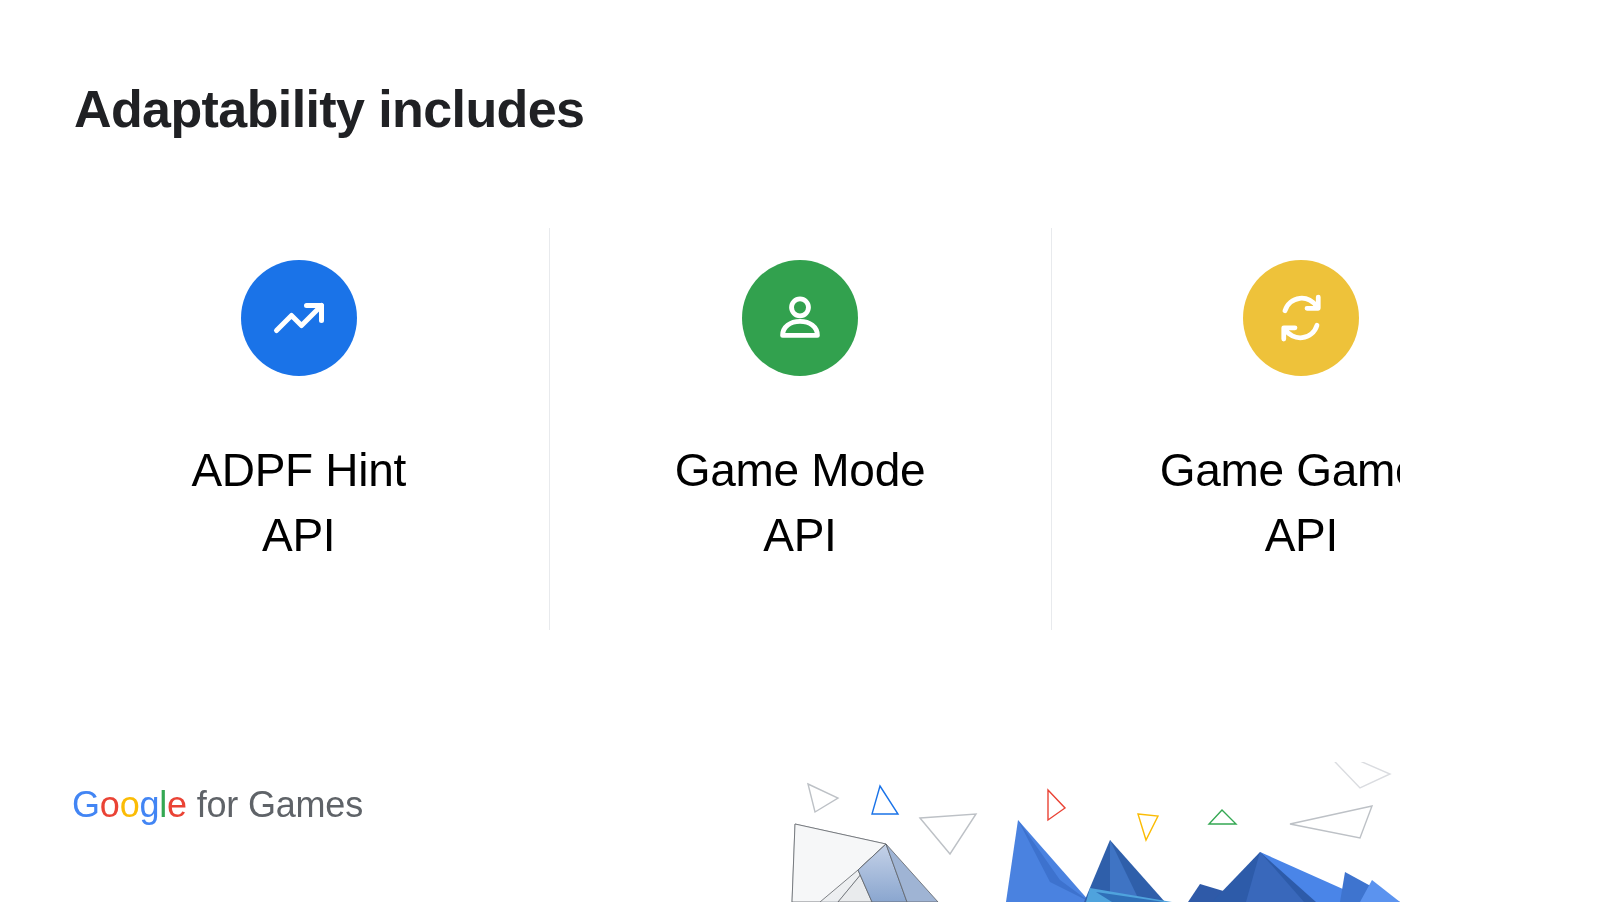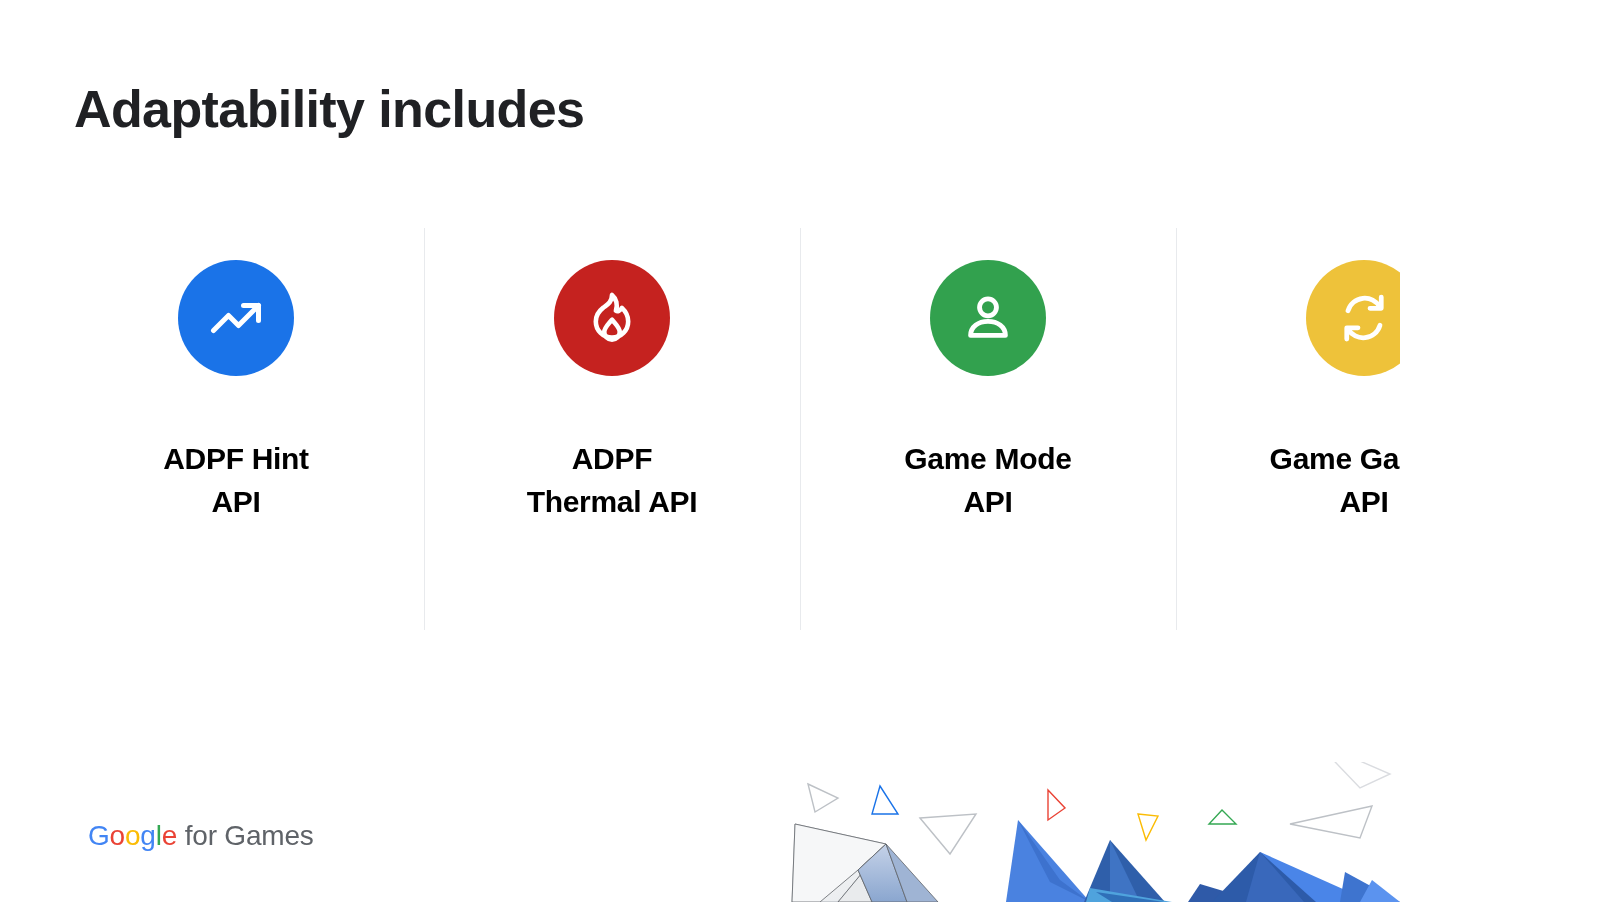--- a/index.html
+++ b/index.html
@@ -70,40 +70,39 @@
     align-items: center;
     justify-content: center;
     flex: 0 0 auto;
   }
   .icon-circle svg {
     display: block;
   }
 
   .column-label {
     margin-top: 62px;
-    font-size: 30px;
-    font-weight: 700;
+    font-size: 46px;
+    font-weight: 400;
     color: #000000;
     line-height: 1.42;
     text-align: center;
     letter-spacing: -0.3px;
     white-space: pre-line;
     max-width: 330px;
   }
 
   
   .footer-logo {
     position: absolute;
     left: 72px;
-    top: 822px;
-    font-size: 28px;
+    top: 787px;
+    font-size: 36px;
     letter-spacing: -0.2px;
     line-height: 1;
     white-space: nowrap;
-    margin-left: 16px;
   }
   .footer-logo .wordmark {
     font-weight: 400;
   }
   .footer-logo .suffix {
     color: #5f6368;
     font-weight: 400;
   }
 
   
@@ -131,32 +130,20 @@
           <svg width="60" height="60" viewBox="0 0 24 24" fill="none" stroke="#ffffff" stroke-width="2" stroke-linecap="round" stroke-linejoin="round">
             <polyline points="3,17 9,11 13,15 21,7"></polyline>
             <polyline points="15,7 21,7 21,13"></polyline>
           </svg>
         </span>
       </div>
       <div class="column-label">ADPF Hint
 API</div>
     </div>
 
-    <div class="column">
-      <div class="icon-circle" style="background:#c5221f;">
-        <span>
-          <svg width="58" height="58" viewBox="0 0 24 24" fill="none" stroke="#ffffff" stroke-width="1.9" stroke-linecap="round" stroke-linejoin="round">
-            <path d="M12 2.5c0 3 -2 4 -3.6 5.2C6.5 9.2 5.3 11 5.3 13.4a6.7 6.7 0 0 0 13.4 0c0 -2.6 -1.2 -4.3 -2.6 -5.6 -0.8 1.3 -1.8 1.7 -2.5 1.2 0.9 -2.4 0.2 -5 -1.6 -6.5z"></path>
-            <path d="M12 21a3.2 3.2 0 0 0 3.2 -3.2c0 -1.8 -1.6 -3.1 -3.2 -5.1 -1.6 2 -3.2 3.3 -3.2 5.1A3.2 3.2 0 0 0 12 21z"></path>
-          </svg>
-        </span>
-      </div>
-      <div class="column-label">ADPF
-Thermal API</div>
-    </div>
 
     <div class="column">
       <div class="icon-circle" style="background:#32a14e;">
         <span>
           <svg width="58" height="58" viewBox="0 0 24 24" fill="none" stroke="#ffffff" stroke-width="2" stroke-linecap="round" stroke-linejoin="round">
             <circle cx="12" cy="7.6" r="3.5"></circle>
             <path d="M4.8 19.2c0 -3.6 3.2 -5.8 7.2 -5.8s7.2 2.2 7.2 5.8z"></path>
           </svg>
         </span>
       </div>

